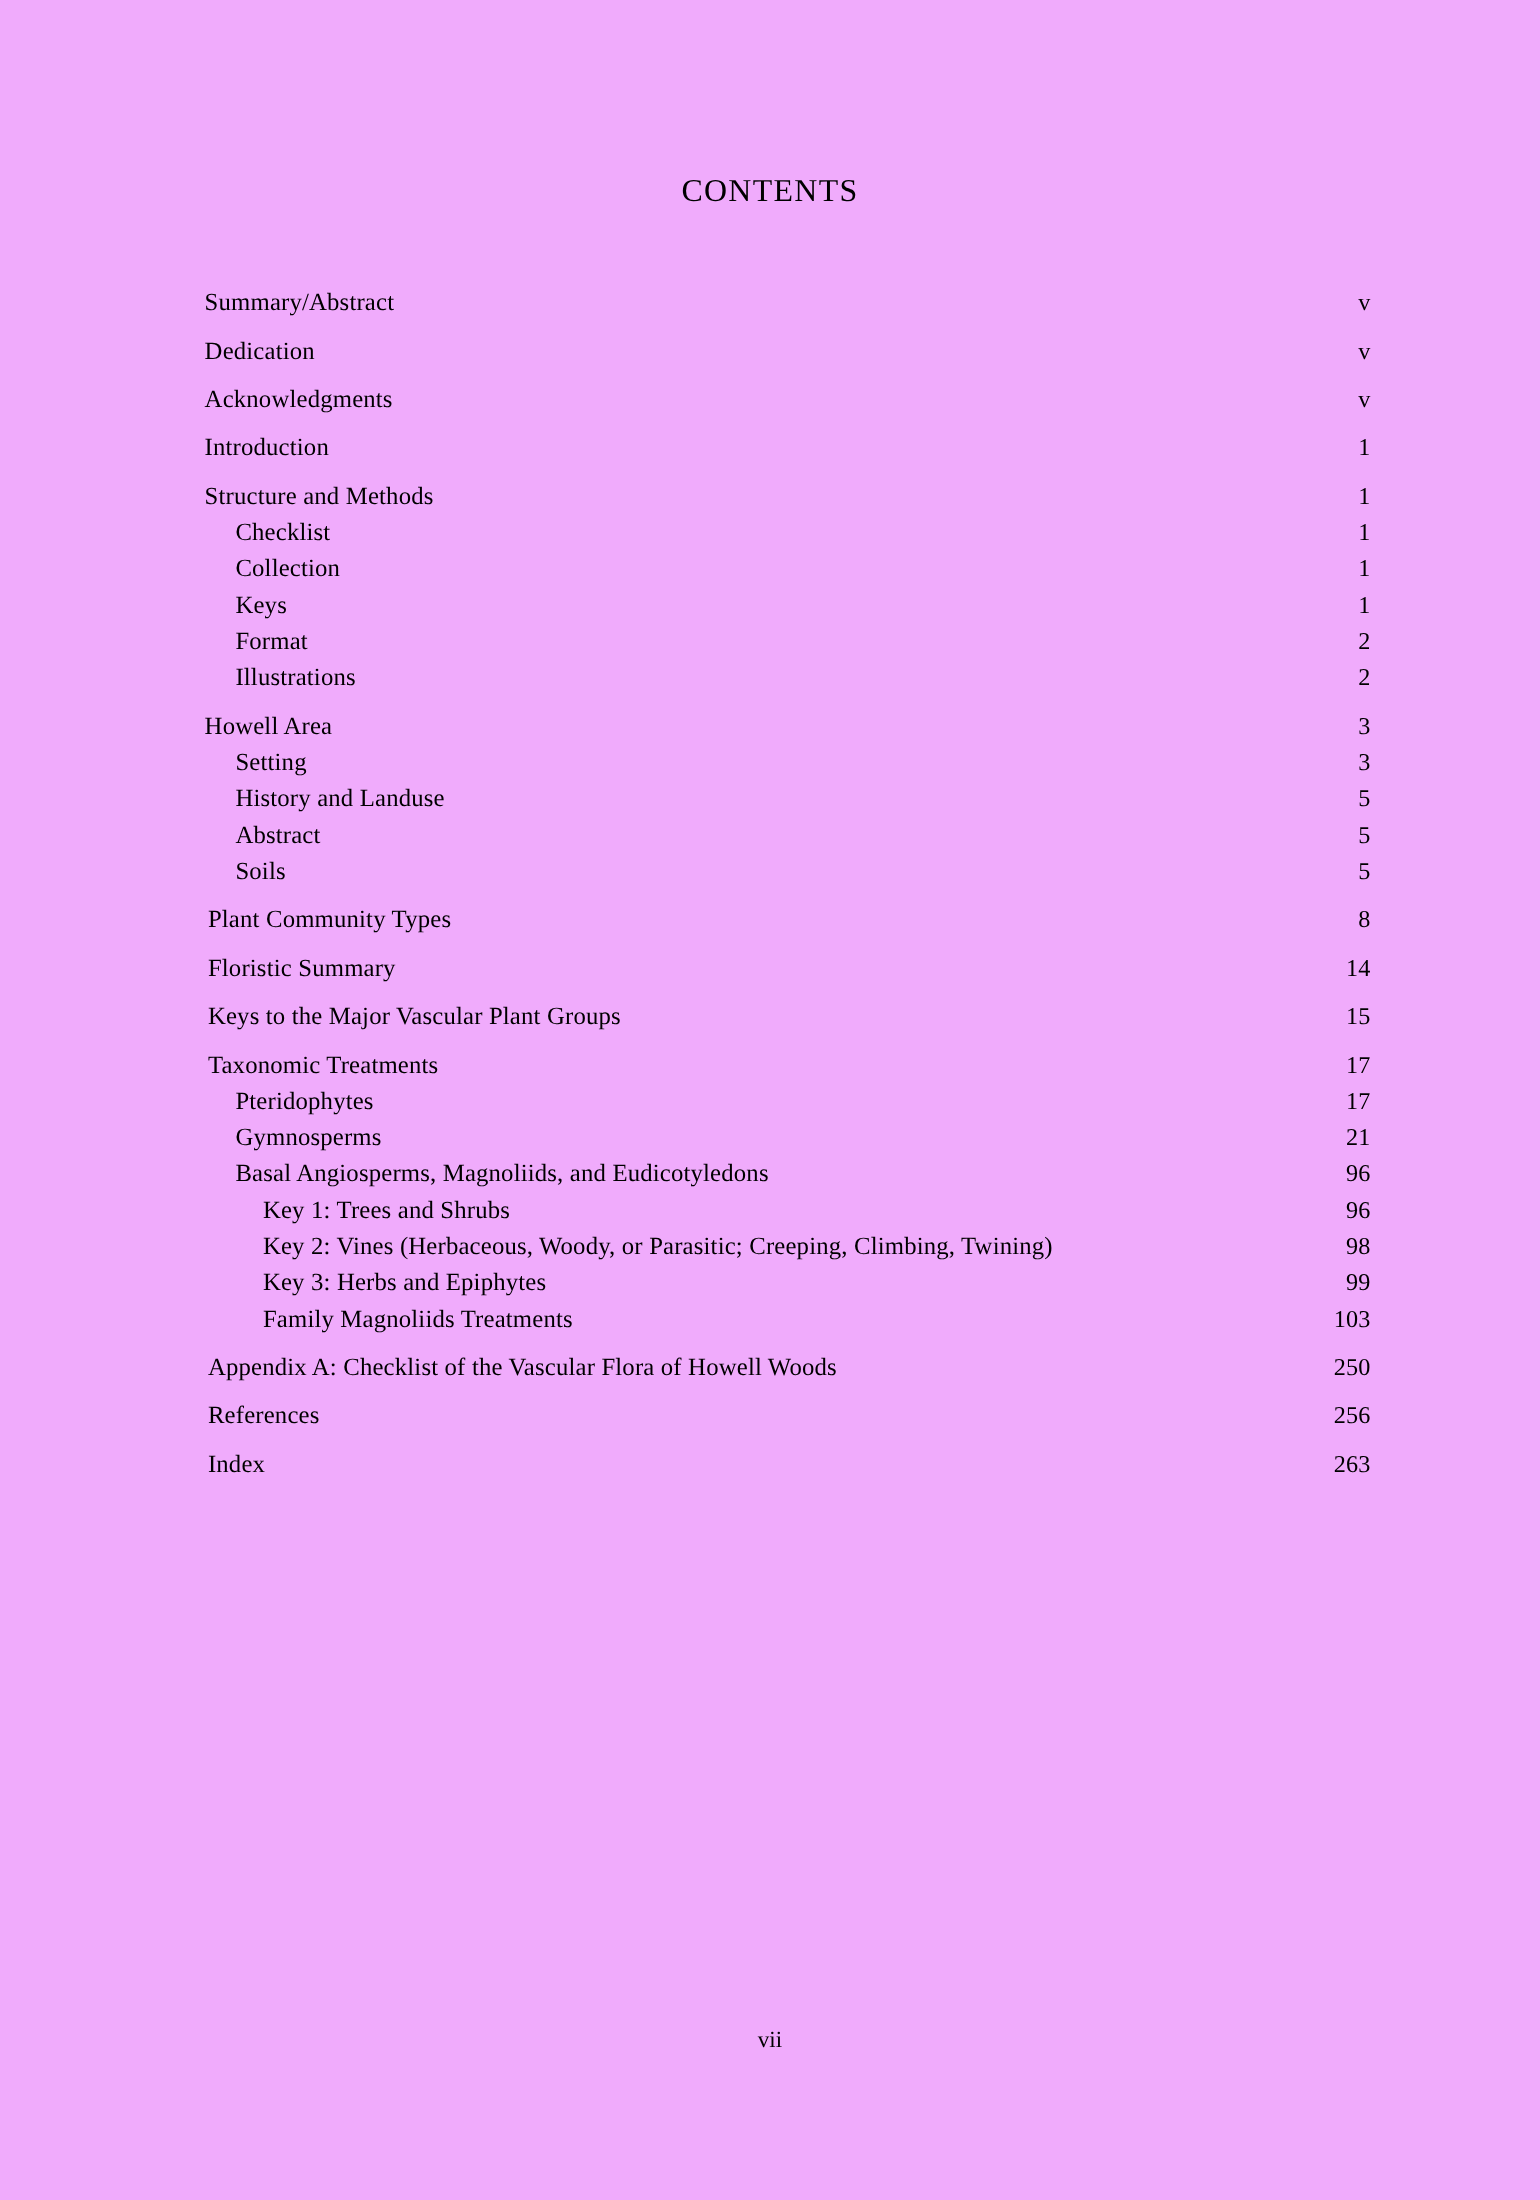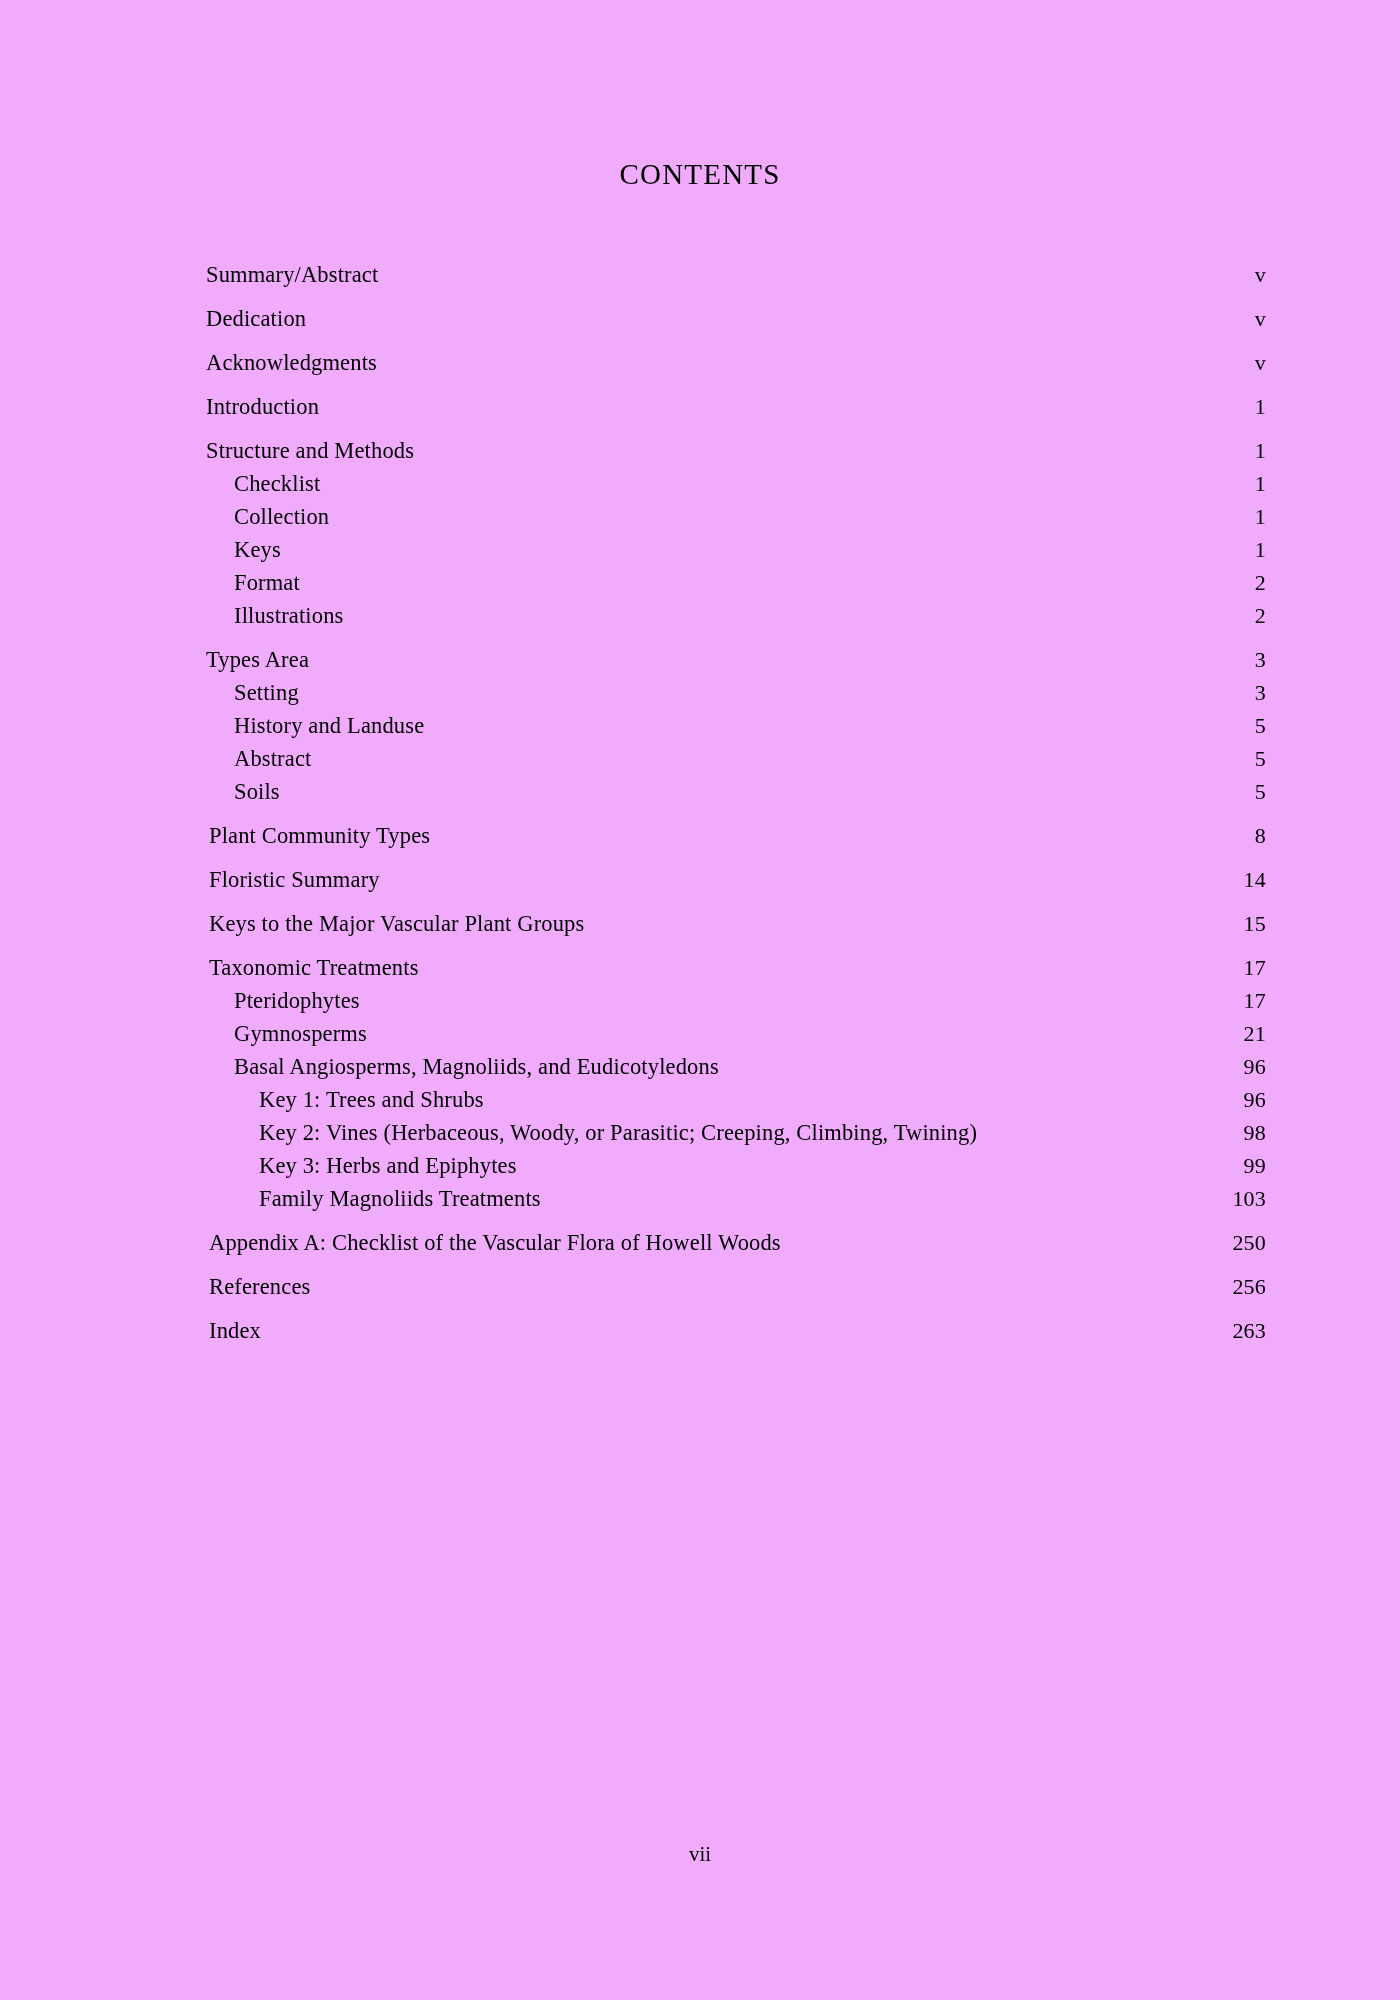--- a/index.html
+++ b/index.html
@@ -28,21 +28,20 @@
     font-size: 29px;
     letter-spacing: 1.2px;
     font-variant: normal;
     font-weight: 400;
   }
   .toc-body {
     position: absolute;
     top: 258px;
     left: 186px;
     width: 1060px;
-    margin-left: 20px;
   }
   .toc-row {
     position: relative;
     display: block;
     height: 33px;
     line-height: 33px;
     white-space: nowrap;
   }
   .toc-row .label {
     display: inline-block;
@@ -89,21 +88,21 @@
       <div style="height: 11px;"></div>
       <div class="toc-row lvl0"><span class="label">Introduction</span><span class="page-num">1</span></div>
       <div style="height: 11px;"></div>
       <div class="toc-row lvl0"><span class="label">Structure and Methods</span><span class="page-num">1</span></div>
       <div class="toc-row lvl1"><span class="label">Checklist</span><span class="page-num">1</span></div>
       <div class="toc-row lvl1"><span class="label">Collection</span><span class="page-num">1</span></div>
       <div class="toc-row lvl1"><span class="label">Keys</span><span class="page-num">1</span></div>
       <div class="toc-row lvl1"><span class="label">Format</span><span class="page-num">2</span></div>
       <div class="toc-row lvl1"><span class="label">Illustrations</span><span class="page-num">2</span></div>
       <div style="height: 11px;"></div>
-      <div class="toc-row lvl0"><span class="label">Types Area</span><span class="page-num">3</span></div>
+      <div class="toc-row lvl0"><span class="label">Howell Area</span><span class="page-num">3</span></div>
       <div class="toc-row lvl1"><span class="label">Setting</span><span class="page-num">3</span></div>
       <div class="toc-row lvl1"><span class="label">History and Landuse</span><span class="page-num">5</span></div>
       <div class="toc-row lvl1"><span class="label">Abstract</span><span class="page-num">5</span></div>
       <div class="toc-row lvl1"><span class="label">Soils</span><span class="page-num">5</span></div>
       <div style="height: 11px;"></div>
       <div class="toc-row lvl0b"><span class="label">Plant Community Types</span><span class="page-num">8</span></div>
       <div style="height: 11px;"></div>
       <div class="toc-row lvl0b"><span class="label">Floristic Summary</span><span class="page-num">14</span></div>
       <div style="height: 11px;"></div>
       <div class="toc-row lvl0b"><span class="label">Keys to the Major Vascular Plant Groups</span><span class="page-num">15</span></div>

